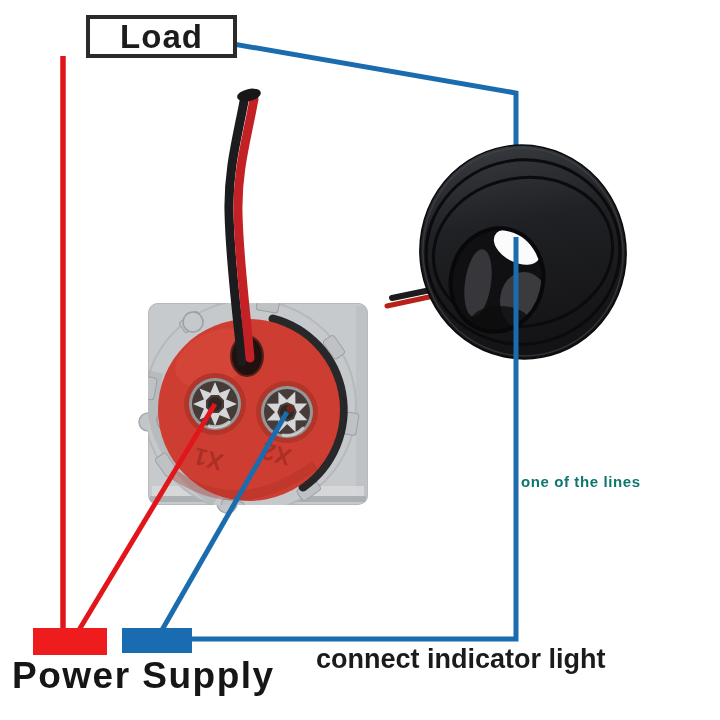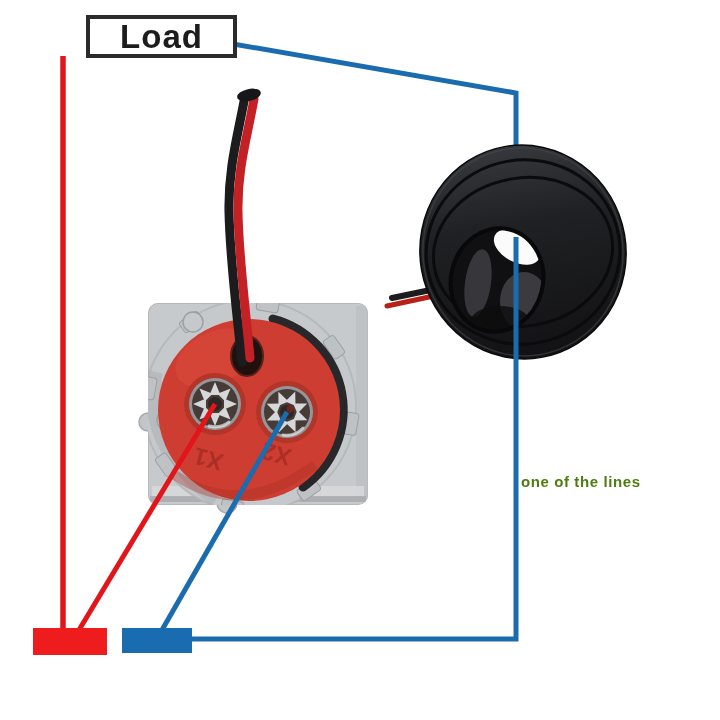--- a/index.html
+++ b/index.html
@@ -10,21 +10,21 @@
   .stage svg{position:absolute;left:0;top:0;}
   .label{position:absolute;color:#1d1d1d;font-weight:bold;white-space:nowrap;}
   .load-box{
     position:absolute;left:42px;top:15px;width:151px;height:43px;
     border:4px solid #2b2b2b;background:#ffffff;box-sizing:border-box;
     display:flex;align-items:center;justify-content:center;
     font-size:33px;font-weight:bold;color:#1c1c1c;letter-spacing:1px;margin-left:44px;
   }
   .power-supply{left:12px;top:655px;font-size:37px;letter-spacing:1.5px;color:#161616;}
   .connect-note{left:316px;top:647px;font-size:27px;line-height:25px;color:#1b1b1b;}
-  .transformer-note{left:521px;top:467px;font-size:15px;line-height:29px;letter-spacing:0.6px;color:#4d7c0f;}
+  .transformer-note{left:521px;top:467px;font-size:15px;line-height:29px;letter-spacing:0.6px;color:#0f766e;}
   .note-line{display:block;}
 </style>
 </head>
 <body>
 
 <div class="stage">
 
   <svg width="720" height="720" viewBox="0 0 720 720">
     <defs>
       <linearGradient id="donutGrad" x1="0" y1="0" x2="0" y2="1">
@@ -153,17 +153,19 @@
   </svg>
 
   <div class="load-box">
     <span>Load</span>
   </div>
 
   <div class="label transformer-note">
     <span class="note-line">one of the lines</span>
   </div>
 
+  <div class="label power-supply">Power Supply</div>
 
   <div class="label connect-note">
+    <span class="note-line">connect indicator light</span>
   </div>
 
 </div>
 
 </body></html>

